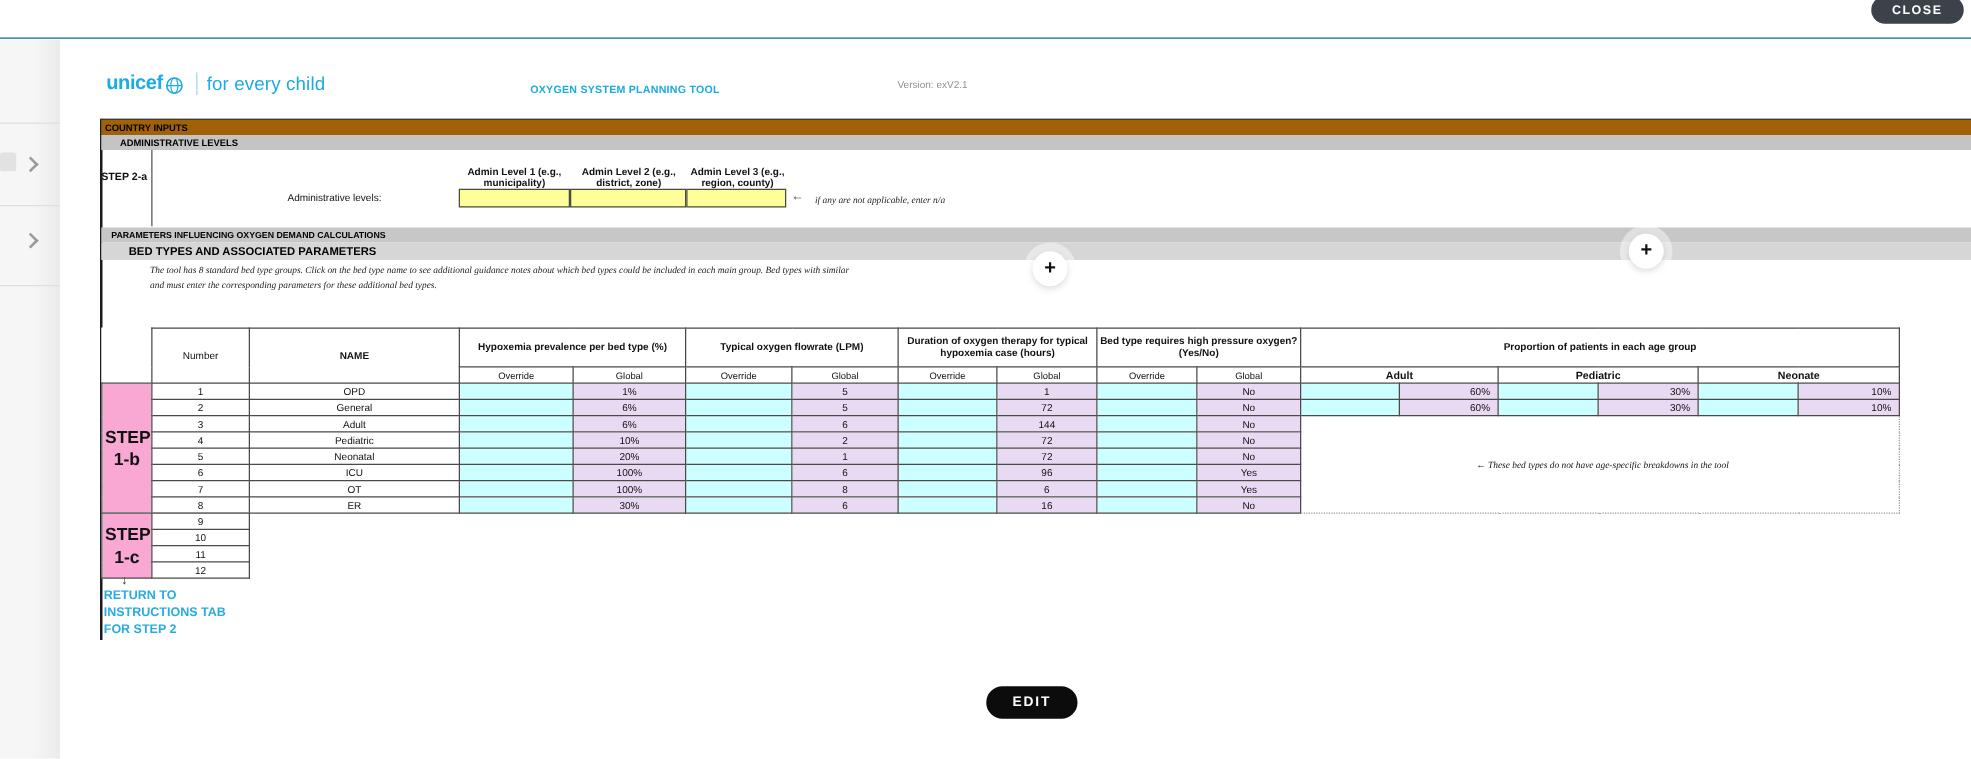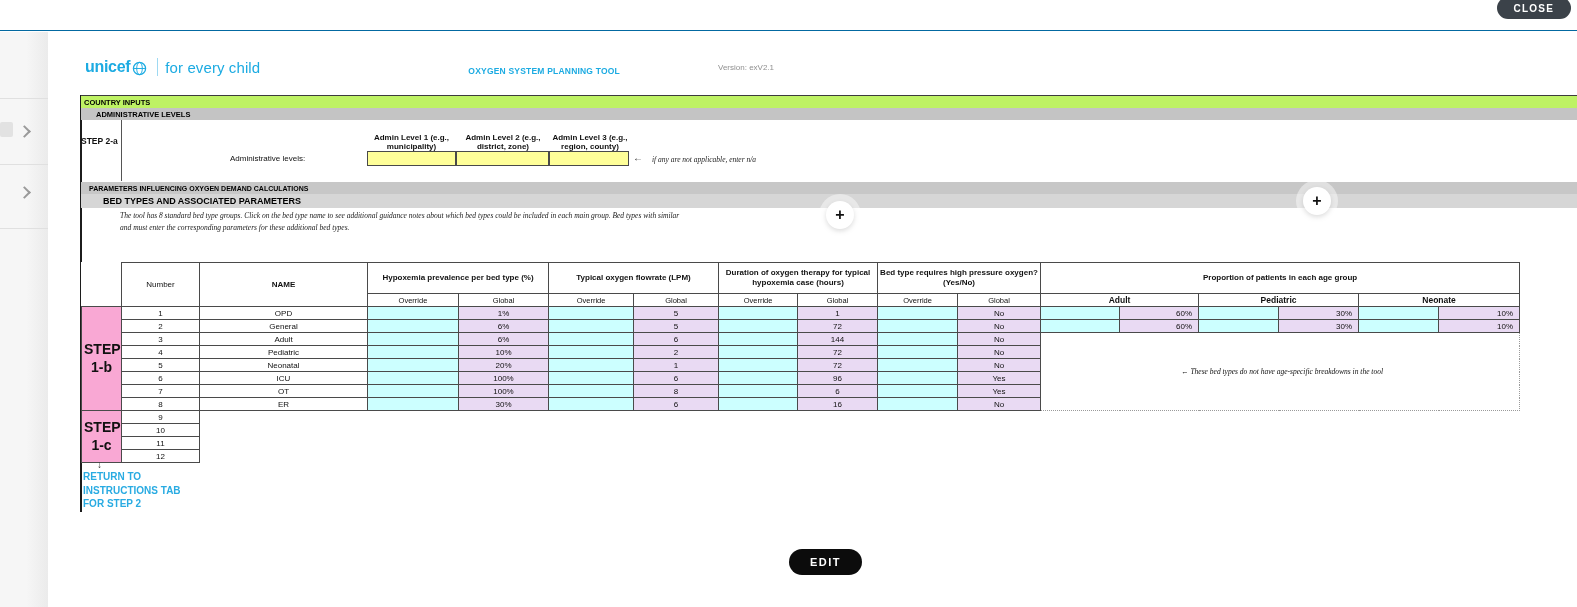--- a/index.html
+++ b/index.html
@@ -23,26 +23,26 @@
   .chev-btn { position:absolute; left:14px; width:20px; height:20px; background:transparent; border:none; cursor:pointer; }
   .chev-btn i { display:block; width:9px; height:9px; border-top:2px solid #9a9a9a; border-right:2px solid #9a9a9a;
     transform:rotate(45deg); margin:4px auto; }
   .side-stub { position:absolute; left:0; top:90px; width:13px; height:15px; background:#e2e2e2; border-radius:2px; }
   
   .logo { position:absolute; left:85px; top:58px; display:flex; align-items:center; color:#1CABE2; }
   .logo .uni { font-weight:bold; font-size:16px; letter-spacing:-0.3px; }
   .logo svg { margin:2px 3px 0 2px; }
   .logo .bar { width:1px; height:18px; background:#9ed9f2; margin:0 7px; }
   .logo .tag { font-size:15px; font-weight:normal; letter-spacing:0.1px; }
-  .sheet-title { position:absolute; left:380px; top:66px; width:240px; text-align:right;
+  .sheet-title { position:absolute; left:380px; top:66px; width:240px; text-align:center;
     color:#1CABE2; font-weight:bold; font-size:8.5px; letter-spacing:0.2px; }
   .version { position:absolute; left:718px; top:63px; color:#8f8f8f; font-size:8px; }
   
   .secbar { position:absolute; left:81px; width:1496px; display:flex; align-items:center; font-weight:bold; color:#000; }
-  .bar-country  { top:95px;  height:13px; background:#bef264; border-top:1.5px solid #3c3c3c; font-size:7.5px; padding-left:3px; }
+  .bar-country  { top:95px;  height:13px; background:#a16207; border-top:1.5px solid #3c3c3c; font-size:7.5px; padding-left:3px; }
   .bar-admin    { top:108px; height:12px; background:#c4c4c4; font-size:7.5px; padding-left:15px; }
   .bar-params   { top:182px; height:12px; background:#c7c7c7; font-size:7px;   padding-left:8px; }
   .bar-bedtypes { top:194px; height:14px; background:#d6d6d6; font-size:9px;   padding-left:22px; }
   .sheet-left-border { position:absolute; left:80px; top:95px; width:2px; height:417px; background:#1c1c1c; }
   
   .step1a-label { position:absolute; left:81px; top:136px; width:40px; font-weight:bold; font-size:8.5px; overflow:hidden; white-space:nowrap; }
   .step1a-vline { position:absolute; left:121px; top:120px; width:1px; height:61px; background:#555; }
   .admin-row-label { position:absolute; left:230px; top:154px; width:135px; text-align:left; font-size:8px; }
   .adm-head { position:absolute; top:121px; height:30px; display:flex; flex-direction:column; justify-content:flex-end;
     text-align:center; font-weight:bold; font-size:8px; line-height:1.15; }

